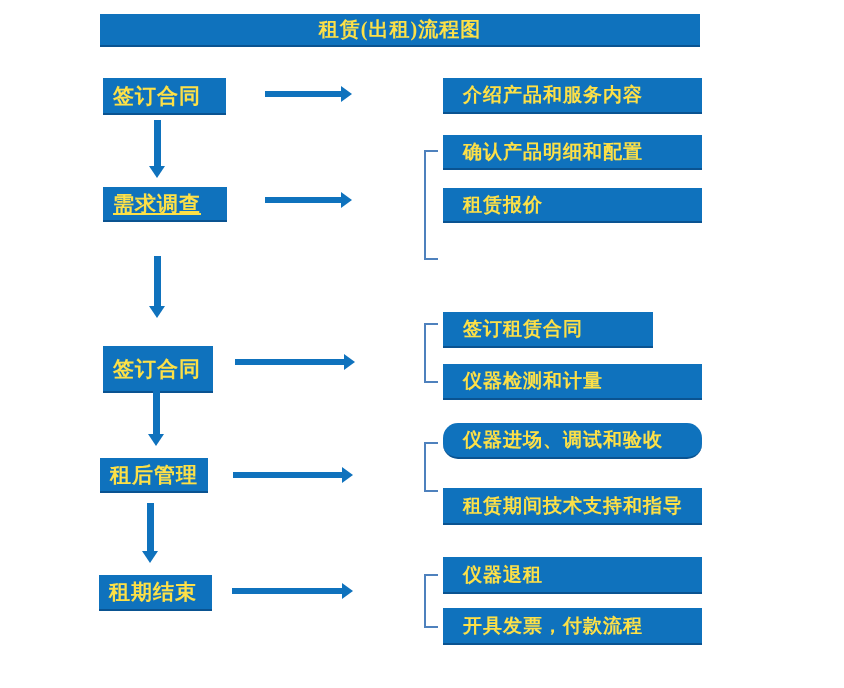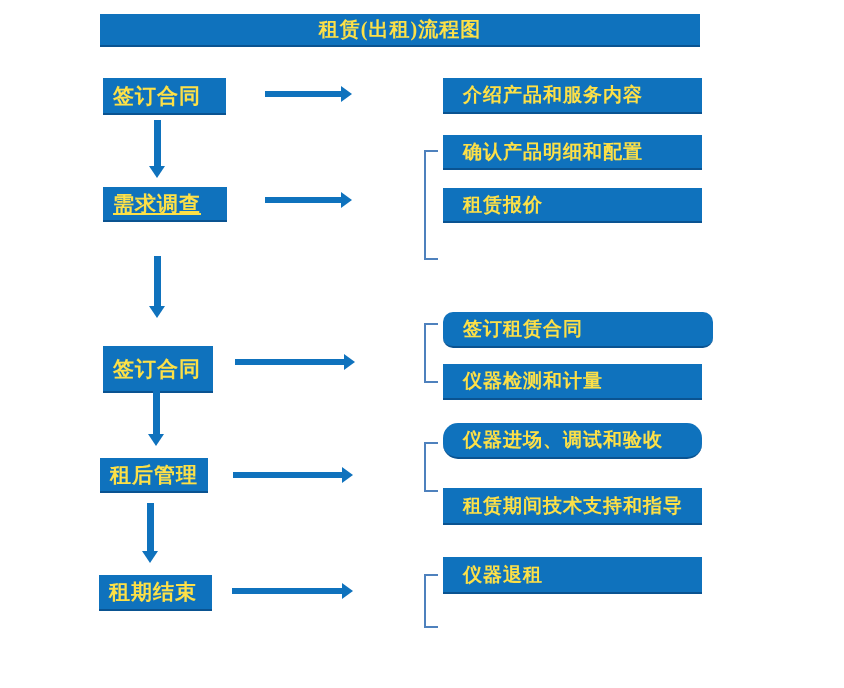--- a/index.html
+++ b/index.html
@@ -86,21 +86,22 @@
   <div class="bracket" style="top:150px; height:110px;"></div>
   <div class="bracket" style="top:323px; height:60px;"></div>
   <div class="bracket" style="top:442px; height:50px;"></div>
   <div class="bracket" style="top:574px; height:54px;"></div>
 
   <div class="bluebox detail" style="left:443px; top:78px;  width:259px; height:36px;">介绍产品和服务内容</div>
 
   <div class="bluebox detail" style="left:443px; top:135px; width:259px; height:35px;">确认产品明细和配置</div>
   <div class="bluebox detail" style="left:443px; top:188px; width:259px; height:35px;">租赁报价</div>
 
-  <div class="bluebox detail" style="left:443px; top:312px; width:270px; height:36px;border-radius:10px;">签订租赁合同</div>
+  <div class="bluebox detail" style="left:443px; top:312px; width:210px; height:36px;">签订租赁合同</div>
   <div class="bluebox detail" style="left:443px; top:364px; width:259px; height:36px;">仪器检测和计量</div>
 
   <div class="bluebox detail" style="left:443px; top:423px; width:259px; height:36px;border-radius:15px;">仪器进场、调试和验收</div>
   <div class="bluebox detail" style="left:443px; top:488px; width:259px; height:37px;">租赁期间技术支持和指导</div>
 
   <div class="bluebox detail" style="left:443px; top:557px; width:259px; height:37px;">仪器退租</div>
+  <div class="bluebox detail" style="left:443px; top:608px; width:259px; height:37px;">开具发票，付款流程</div>
 
 </div>
 
 </body></html>

